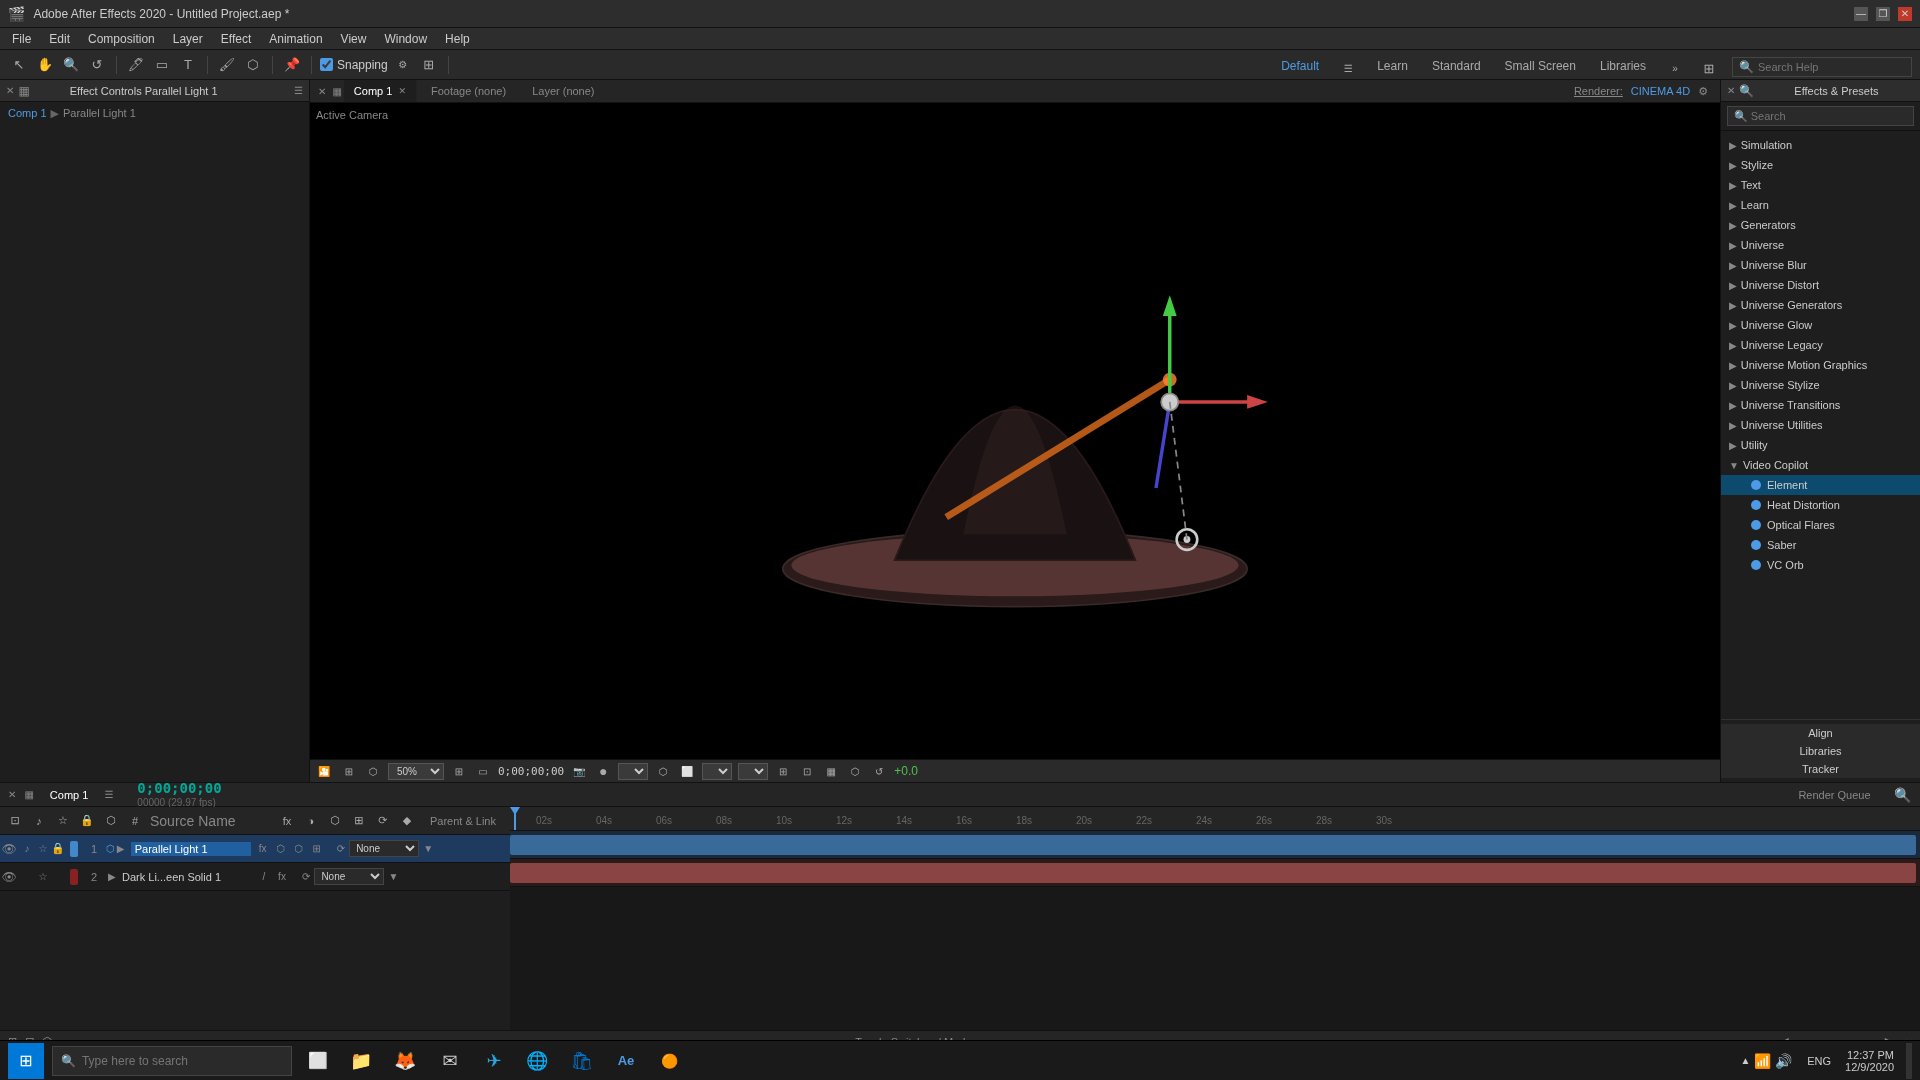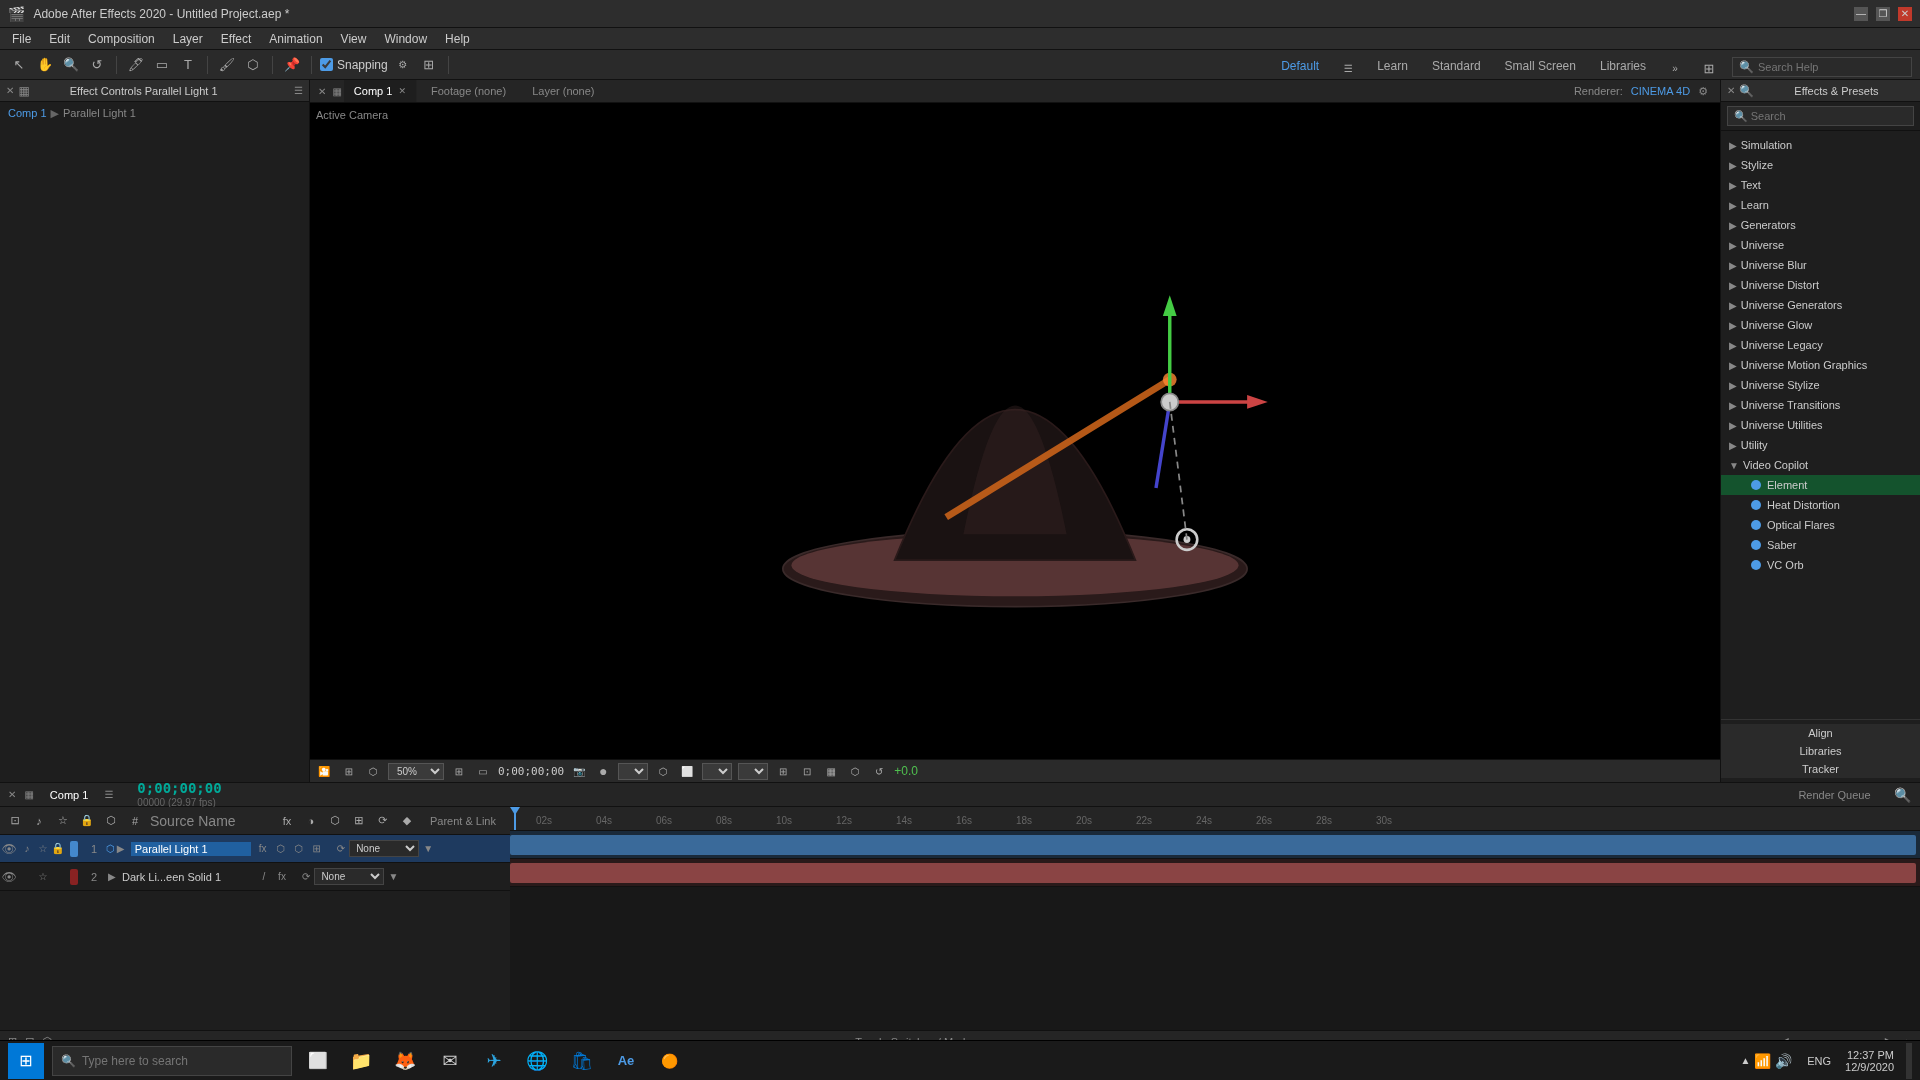--- a/index.html
+++ b/index.html
@@ -398,21 +398,21 @@
     <div class="comp-tabs">
       <div style="font-size:10px; color:#888; cursor:pointer; padding:0 4px;">✕</div>
       <div style="font-size:10px; color:#888;">▦</div>
       <div class="comp-tab active">
         <span>Comp 1</span>
         <span style="font-size:9px; color:#888;">✕</span>
       </div>
       <span class="footage-label">Footage (none)</span>
       <span class="footage-label">Layer  (none)</span>
       <div style="margin-left:auto; display:flex; align-items:center; gap:8px; padding-right:8px;">
-        <span style="font-size:11px; color:#888;">Renderer:</span>
+        <span style="font-size:11px; color:#888;text-decoration:underline;">Renderer:</span>
         <span style="font-size:11px; color:#4d9be6;">CINEMA 4D</span>
         <span style="font-size:11px; color:#888; cursor:pointer;">⚙</span>
       </div>
     </div>
 
     <div class="viewer-area" style="flex:1; background:#000; position:relative;">
       <span class="active-camera-label">Active Camera</span>
 
       
       <svg width="100%" height="100%" viewBox="0 0 820 380" preserveAspectRatio="xMidYMid meet">
@@ -548,21 +548,21 @@
       </div>
       <div class="effects-category">
         <span class="arrow">▶</span>
         <span>Utility</span>
       </div>
 
       <div class="effects-category">
         <span class="arrow">▼</span>
         <span>Video Copilot</span>
       </div>
-      <div class="effects-item" style="background:#14532d;">
+      <div class="effects-item" style="background:#0c4a6e;">
         <span class="icon-dot"></span>
         <span>Element</span>
       </div>
       <div class="effects-item">
         <span class="icon-dot"></span>
         <span>Heat Distortion</span>
       </div>
       <div class="effects-item">
         <span class="icon-dot"></span>
         <span>Optical Flares</span>

